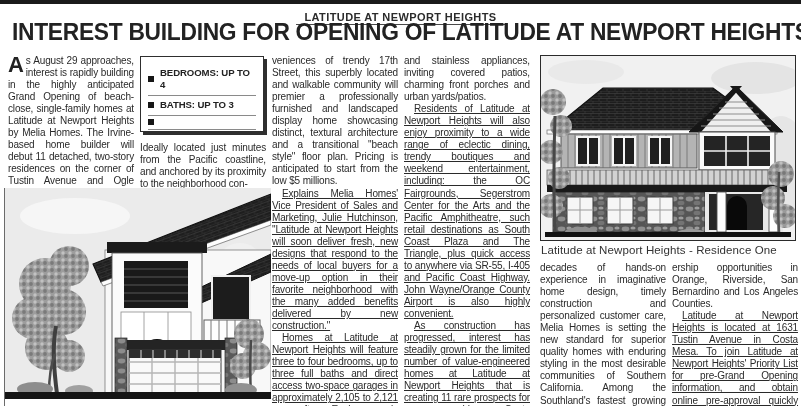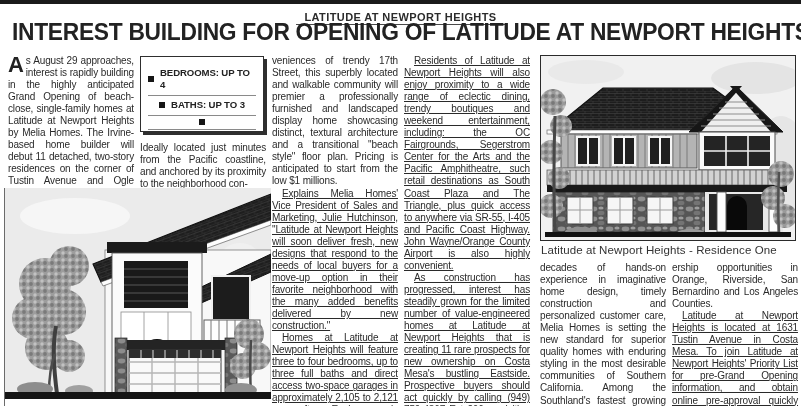--- a/index.html
+++ b/index.html
@@ -14,21 +14,21 @@
   .c{position:absolute;width:126px;top:55px;font-size:10px;line-height:12.05px;
      text-align:justify;letter-spacing:-.15px;}
   .c p{margin:0;}
   .c p.ind{text-indent:10px;text-decoration:underline;}
   .dropcap{float:left;font-size:22px;line-height:19px;font-weight:700;padding-right:2px;color:#222;}
   
   .infobox{border:1.5px solid #2e2e2e;box-shadow:3px 3px 0 #2f2f2f;background:#fff;
            padding:7px 7px 1px 7px;margin:3px 2px 10px 0;}
   .infobox .item{display:flex;align-items:center;gap:6px;border-bottom:1px solid #8a8a8a;
                  padding:3px 0 4px;font-size:9.6px;font-weight:700;letter-spacing:-.1px;color:#222;
-                 text-align:left;justify-content:center;}
+                 text-align:left;}
   .bullet{width:6px;height:6px;background:#161616;flex:0 0 auto;}
   
   .fig-left{position:absolute;left:4px;top:188px;width:266px;height:218px;border-left:1.5px solid #6b6b6b;}
   .fig-right{position:absolute;left:540px;top:55px;width:254px;height:184px;border:1.5px solid #2b2b2b;background:#f2f2f2;}
   .fig-right svg,.fig-left svg{display:block;}
   #caption{position:absolute;left:541px;top:244px;font-size:11.5px;color:#333;letter-spacing:.1px;}
 </style>
 </head>
 <body>
 
@@ -57,26 +57,27 @@
         <span>BATHS: UP TO 3</span>
       </div>
       <div class="item">
         <span class="bullet"></span>
       </div>
     </div>
     <p>Ideally located just minutes from the Pacific coastline, and anchored by its proximity to the neighborhood con-</p>
   </div>
 
   <div class="c" style="left:272px">
-    <p>veniences of trendy 17th Street, this superbly located and walkable community will premier a professionally furnished and landscaped display home showcasing distinct, textural architecture and a transitional "beach style" floor plan. Pricing is anticipated to start from the low $1 millions.</p>
+    <p>veniences of trendy 17th Street, this superbly located and walkable community will premier a professionally furnished and landscaped display home showcasing distinct, textural architecture and a transitional "beach style" floor plan. Pricing is anticipated to start from the low $5 millions.</p>
     <p class="ind">Explains Melia Homes' Vice President of Sales and Marketing, Julie Hutchinson, "Latitude at Newport Heights will soon deliver fresh, new designs that respond to the needs of local buyers for a move-up option in their favorite neighborhood with the many added benefits delivered by new construction."</p>
     <p class="ind">Homes at Latitude at Newport Heights will feature three to four bedrooms, up to three full baths and direct access two-space garages in approximately 2,105 to 2,121 sq. ft. Each newly constructed Latitude at Newport Heights home will offer efficient and adaptable designs for today's singles, couples and young families. "Open plan" living at its best delivers versatile living and dining rooms, kitchens with prep islands</p>
   </div>
 
   <div class="c" style="left:404px">
+    <p>and stainless appliances, inviting covered patios, charming front porches and urban yards/patios.</p>
     <p class="ind">Residents of Latitude at Newport Heights will also enjoy proximity to a wide range of eclectic dining, trendy boutiques and weekend entertainment, including: the OC Fairgrounds, Segerstrom Center for the Arts and the Pacific Amphitheatre, such retail destinations as South Coast Plaza and The Triangle, plus quick access to anywhere via SR-55, I-405 and Pacific Coast Highway. John Wayne/Orange County Airport is also highly convenient.</p>
     <p class="ind">As construction has progressed, interest has steadily grown for the limited number of value-engineered homes at Latitude at Newport Heights that is creating 11 rare prospects for new ownership on Costa Mesa's bustling Eastside. Prospective buyers should act quickly by calling (949) 759-4367 Ext 266 or visiting www.Melia-Homes.com and clicking the Prequalify link. Homes will be sold only to buyers who are preapproved.</p>
 
   </div>
 
   <div class="fig-right">
     <svg width="254" height="184" viewBox="0 0 254 184">
       <defs>
         <pattern id="shingleR" width="8" height="5" patternUnits="userSpaceOnUse">
           <rect width="8" height="5" fill="#1d1d1d"></rect>

